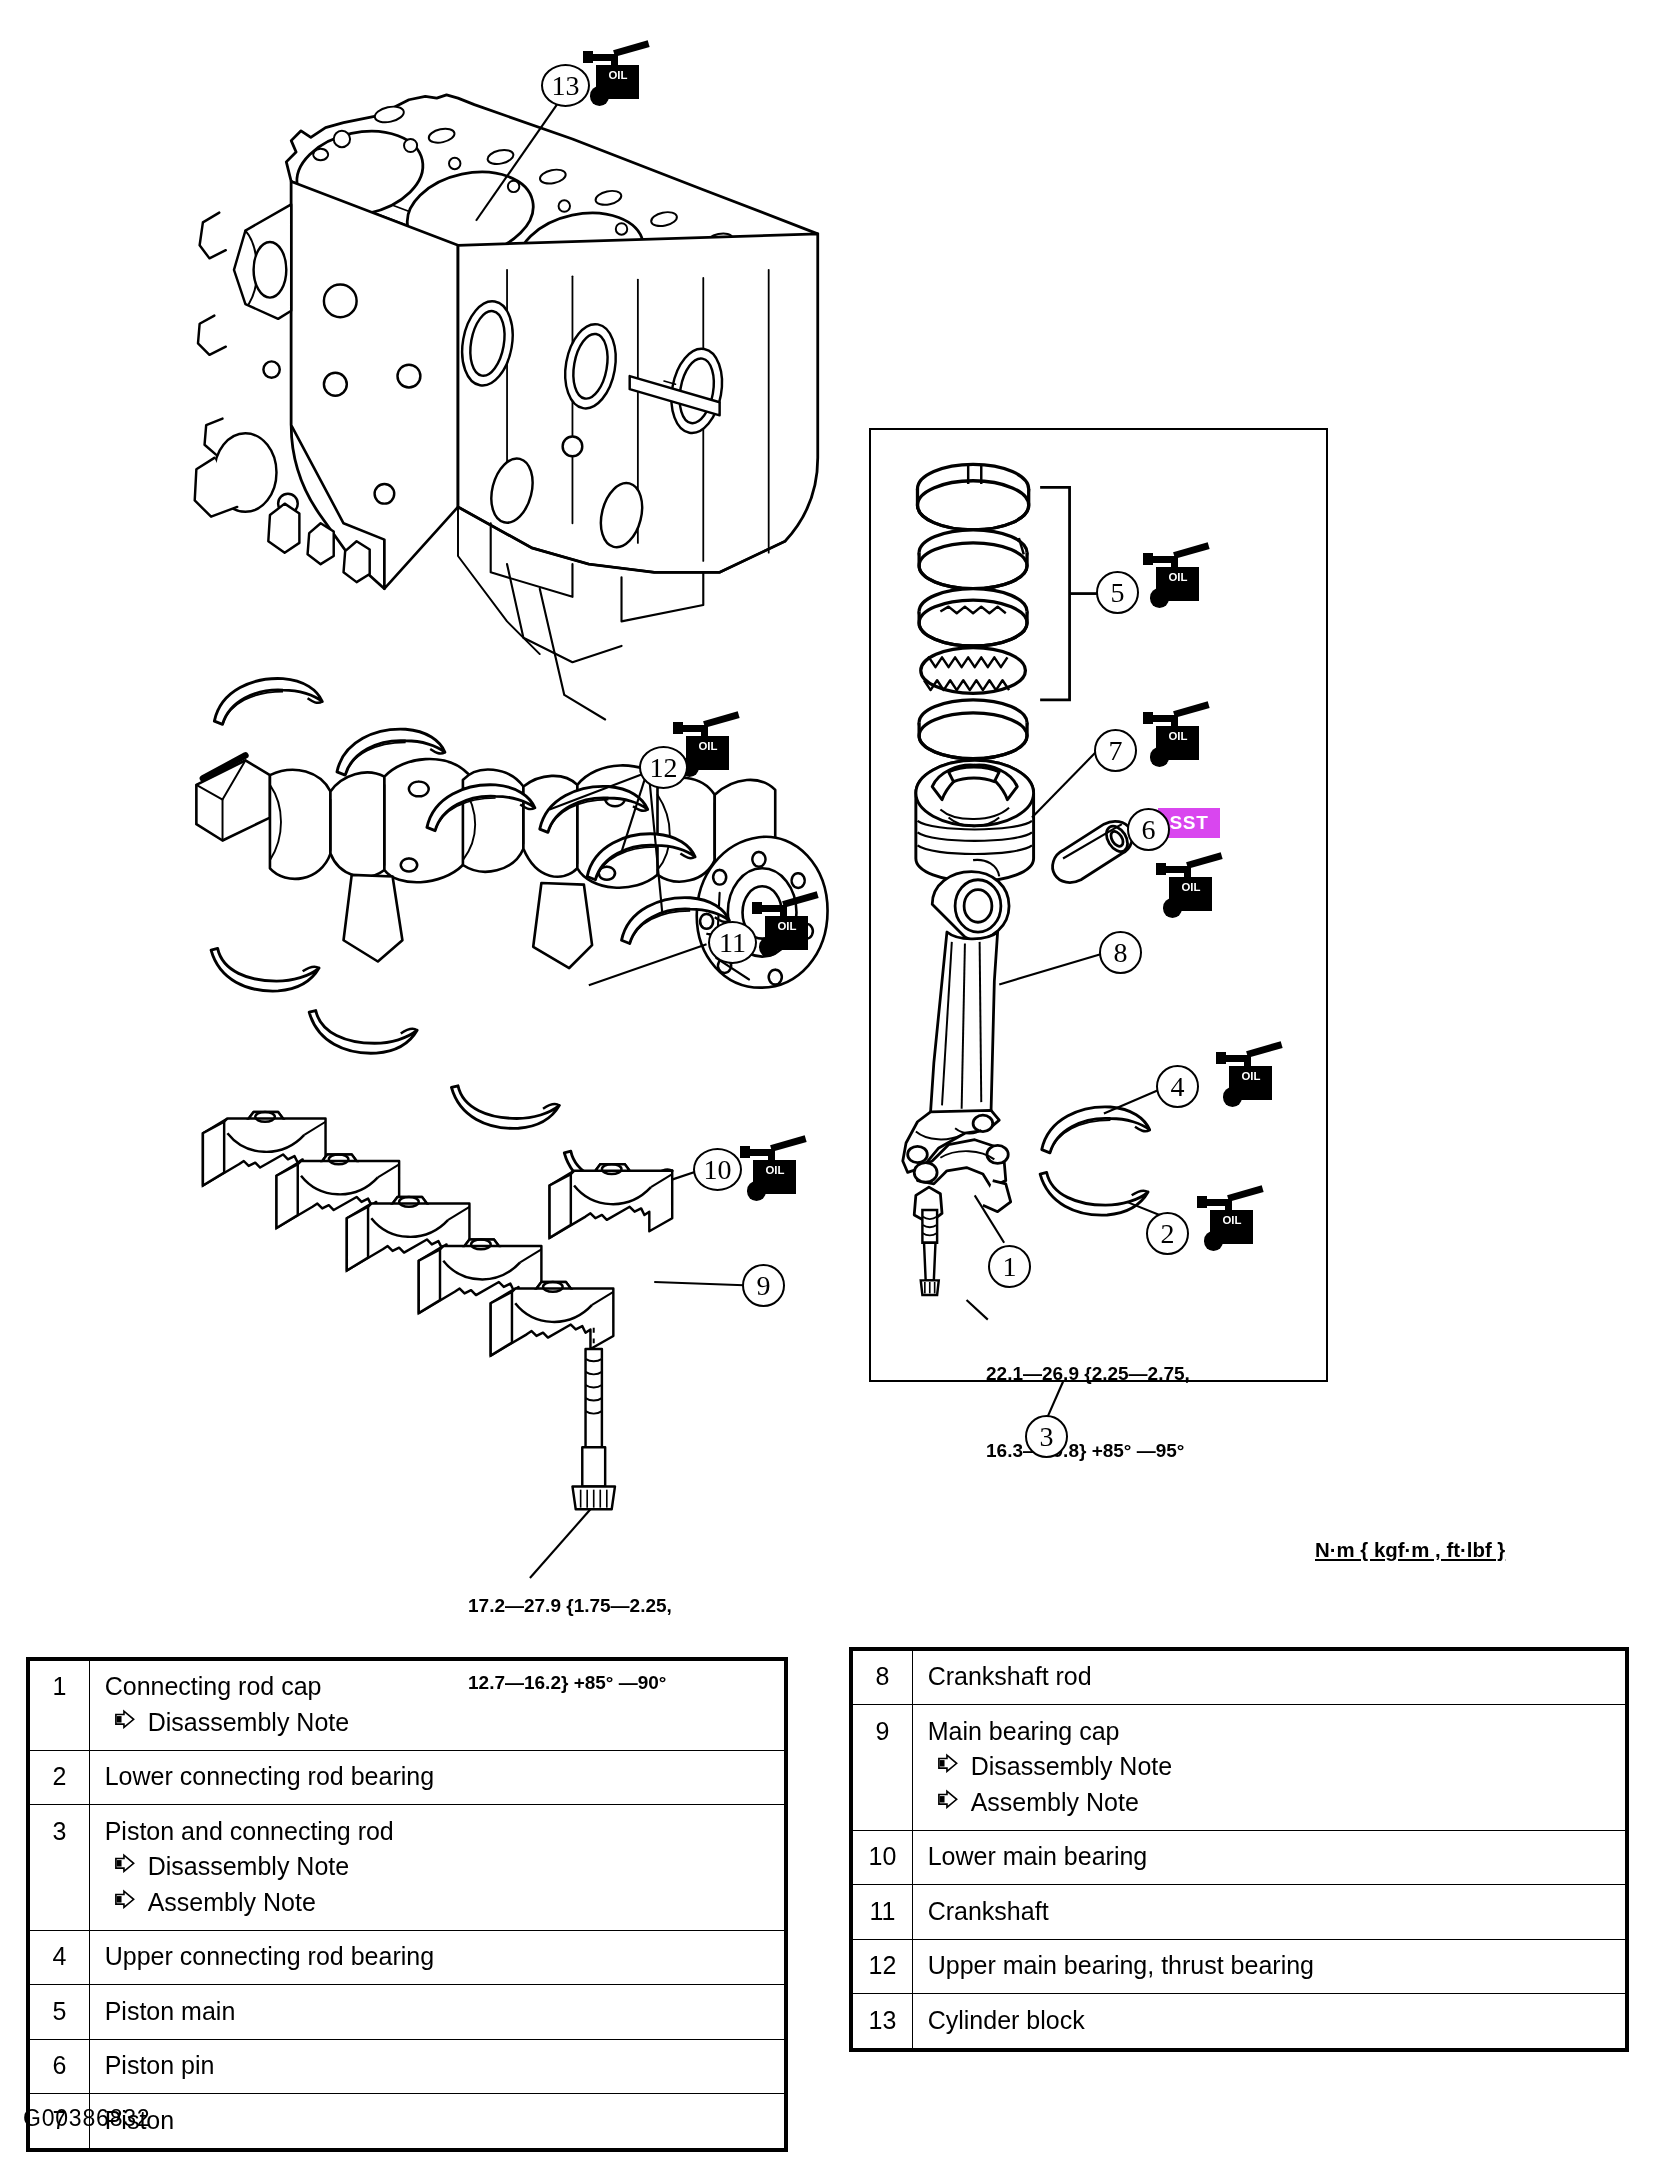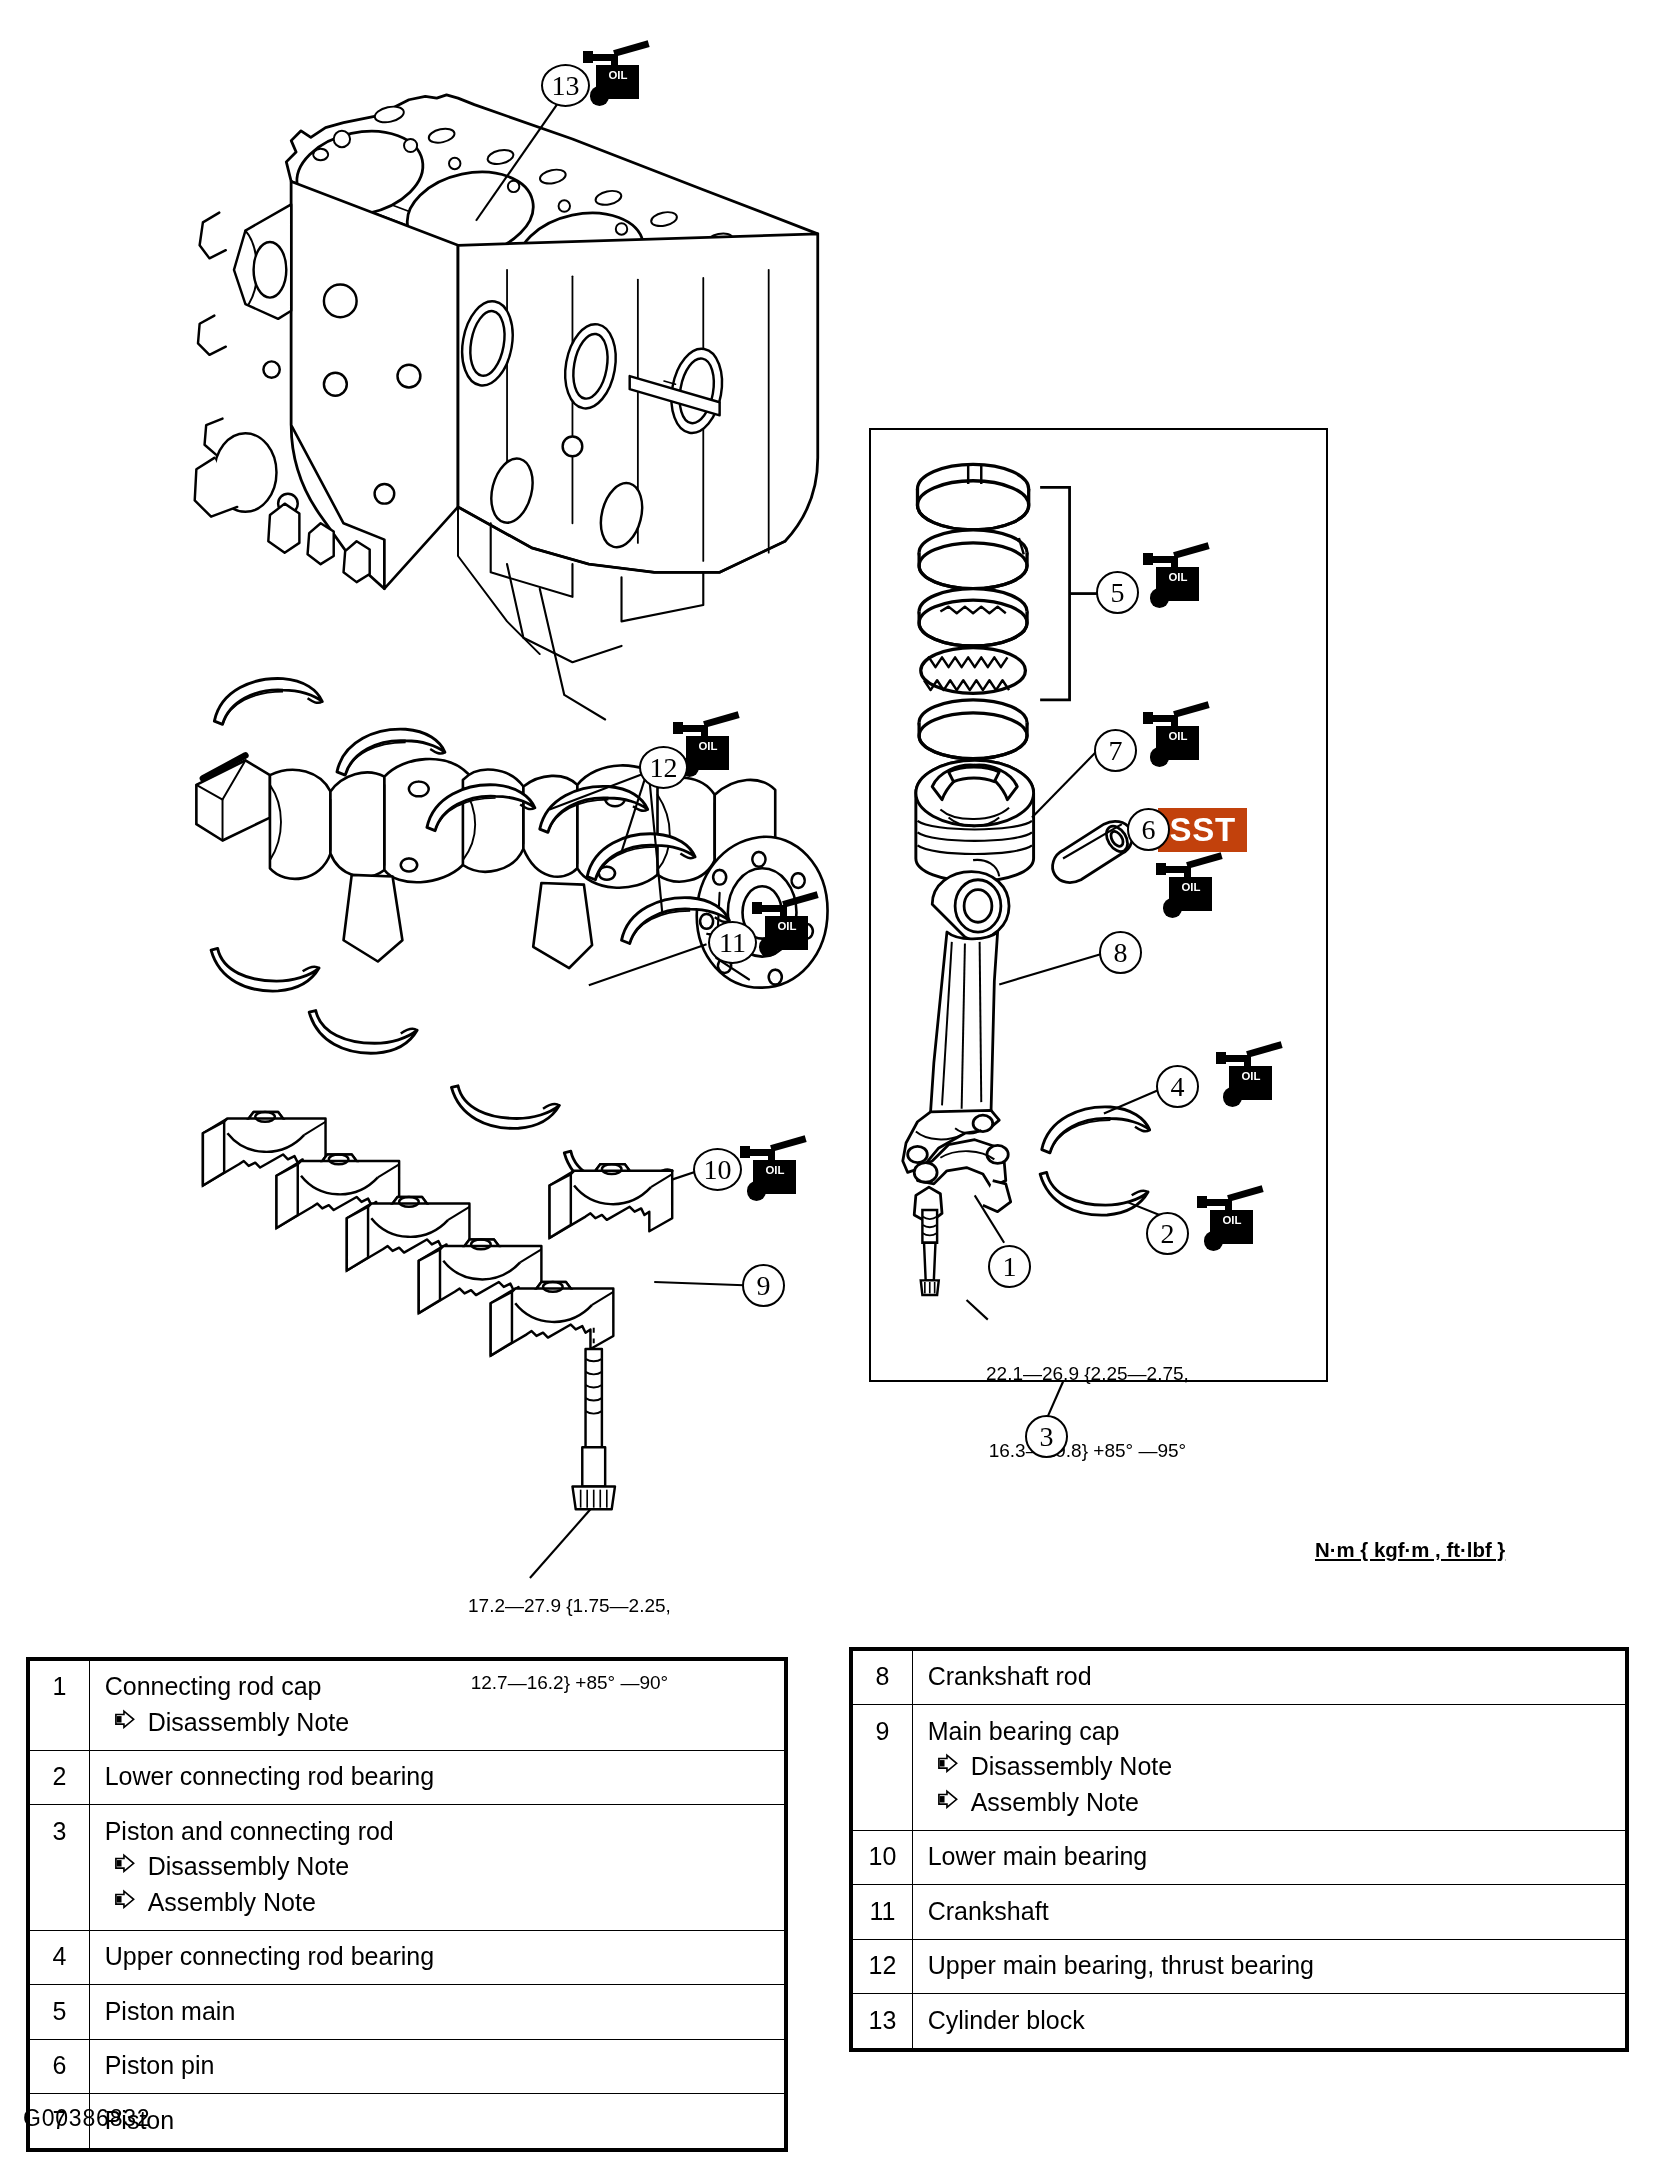--- a/index.html
+++ b/index.html
@@ -41,29 +41,29 @@
   .oilicon .spoutarm:before{
     content:"";position:absolute;left:-3.3px;top:-2.5px;width:9.8px;height:12.3px;background:#000;
   }
   .oilicon .nozzle{
     position:absolute;left:29px;top:3.3px;width:36px;height:6.5px;background:#000;
     transform:rotate(-16deg);transform-origin:left center;
   }
 
   
   .sstbadge{
-    position:absolute;background:#c2410c;color:#fff;font-weight:bold;
-    font-size:33px;letter-spacing:0.8px;padding:4.9px 11.4px 6.5px 11.4px;z-index:36;
+    position:absolute;background:#d946ef;color:#fff;font-weight:bold;
+    font-size:19px;letter-spacing:0.8px;padding:4.9px 11.4px 6.5px 11.4px;z-index:36;
     font-family:"Liberation Sans", sans-serif;line-height:1;
   }
 
   
   .torque{
-    position:absolute;font-size:19px;font-weight:normal;line-height:1.35;
-    font-family:"Liberation Sans", sans-serif;white-space:pre;z-index:30;text-align:center;
+    position:absolute;font-size:19px;font-weight:bold;line-height:1.35;
+    font-family:"Liberation Sans", sans-serif;white-space:pre;z-index:30;
   }
   .units{
     position:absolute;font-size:20.4px;font-weight:bold;
     font-family:"Liberation Sans", sans-serif;z-index:30;white-space:pre;text-decoration:underline;
   }
 
   
   .panel{
     position:absolute;border:2.5px solid #000;background:transparent;z-index:5;
   }

